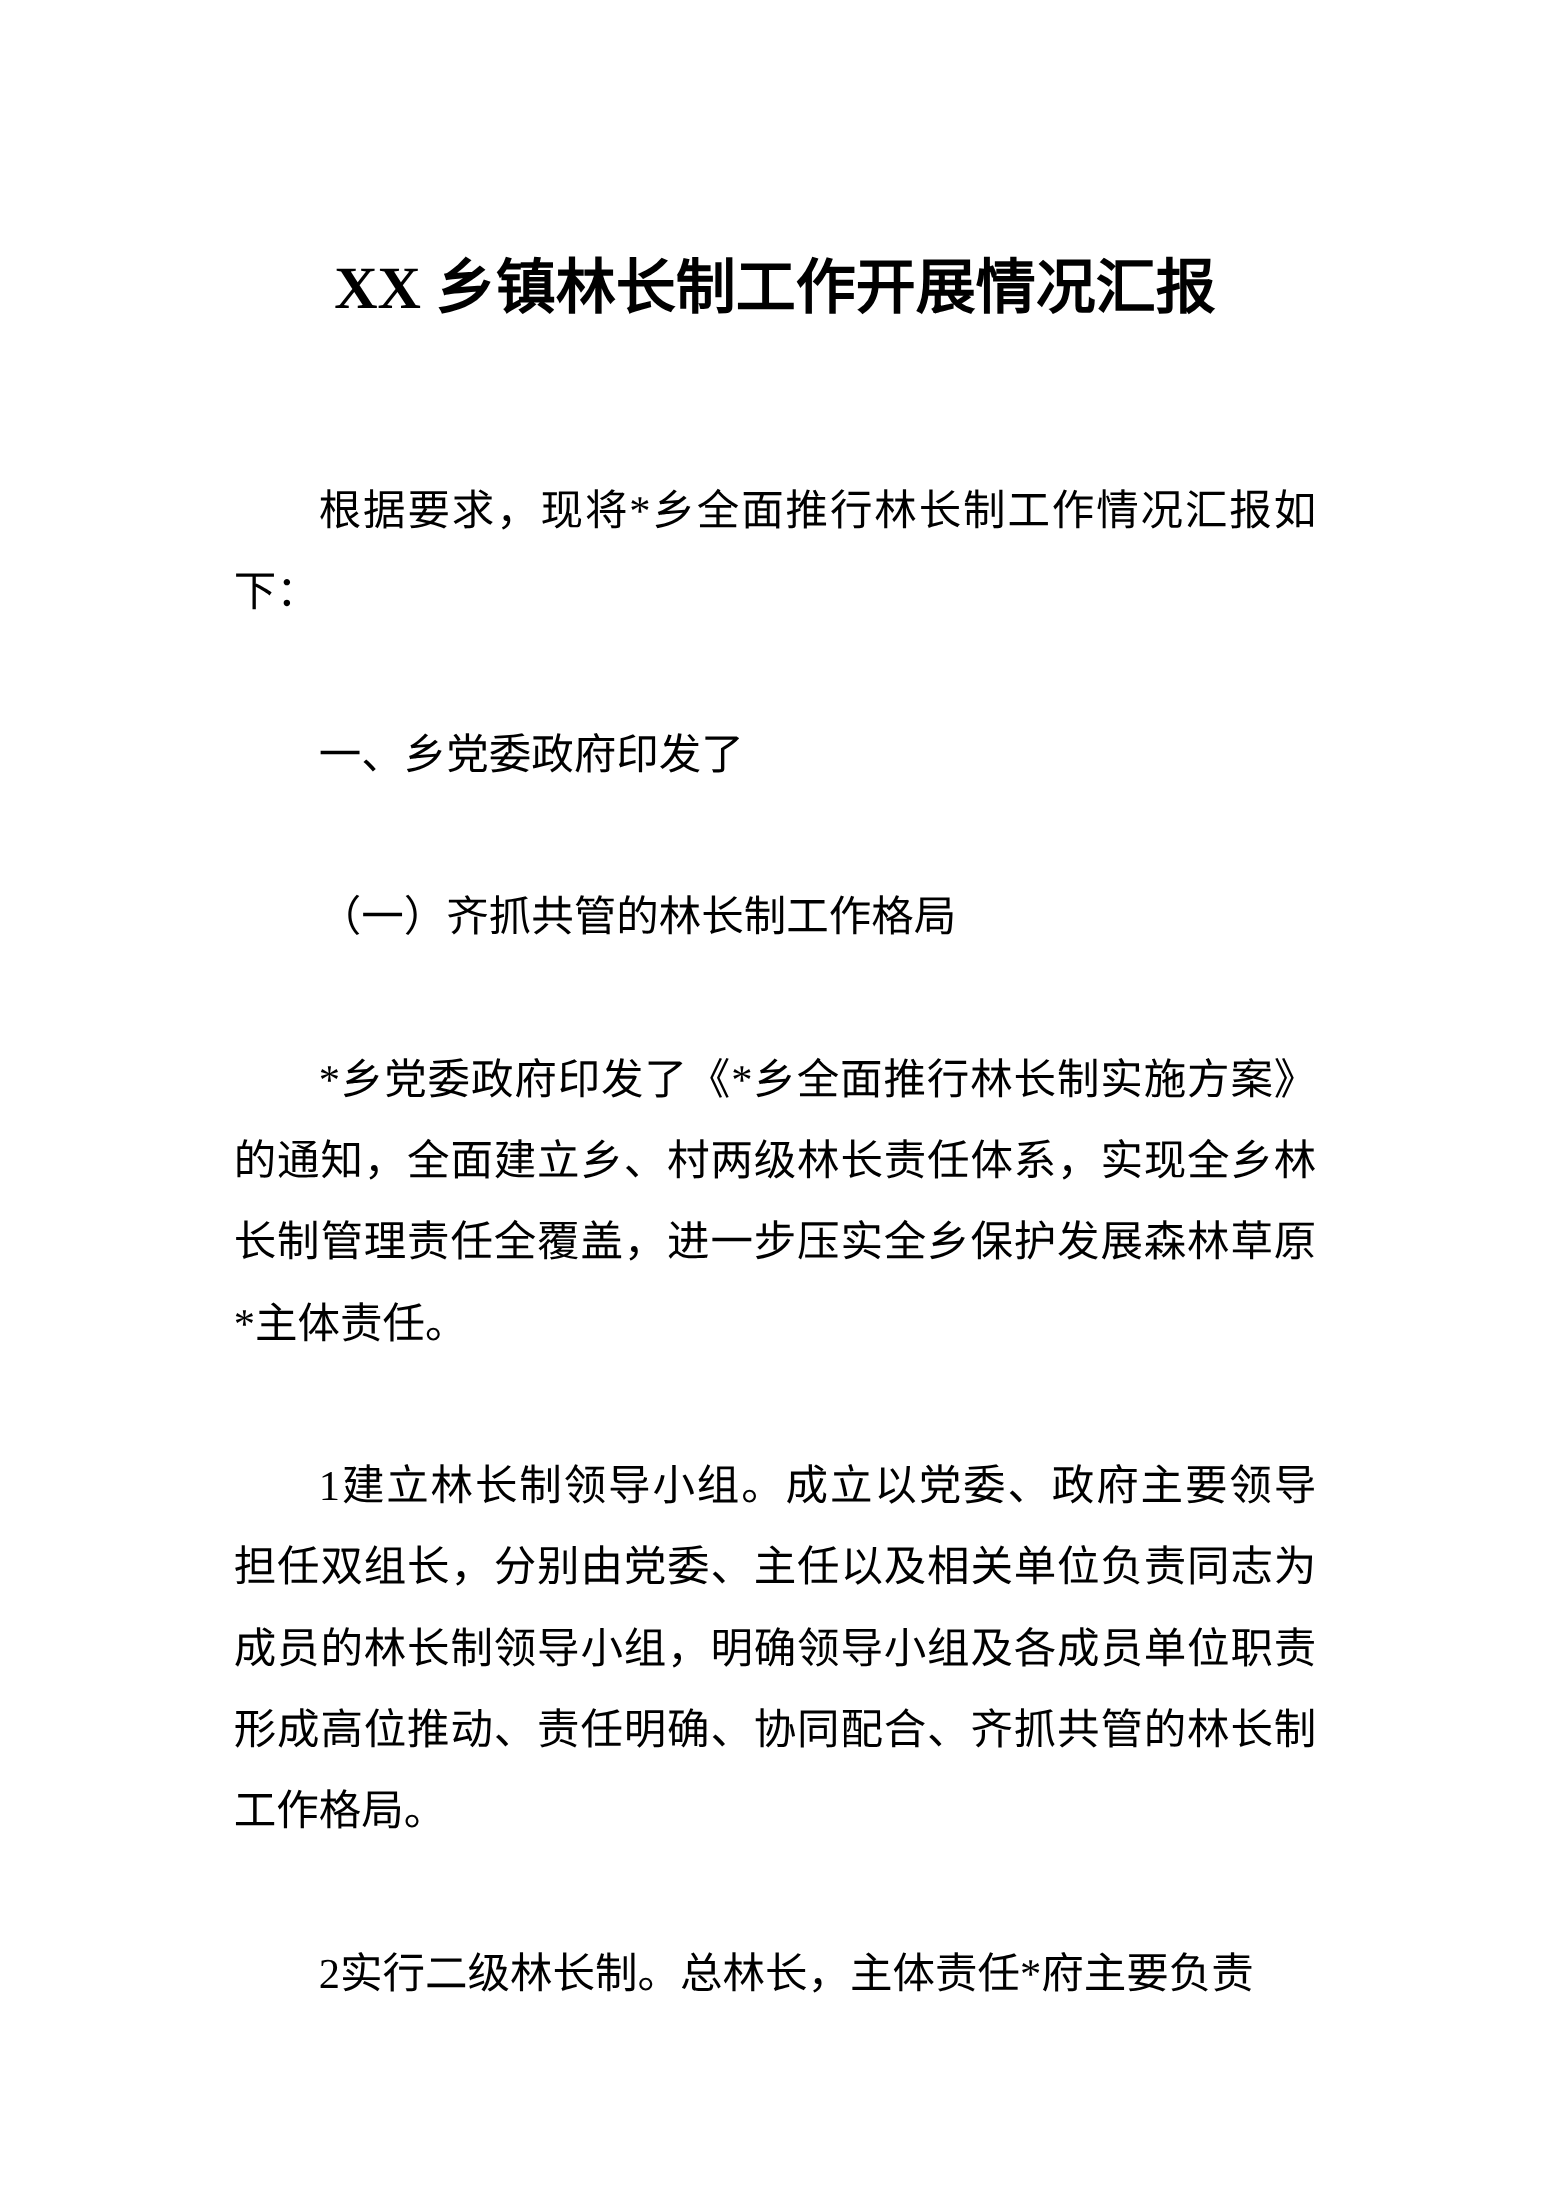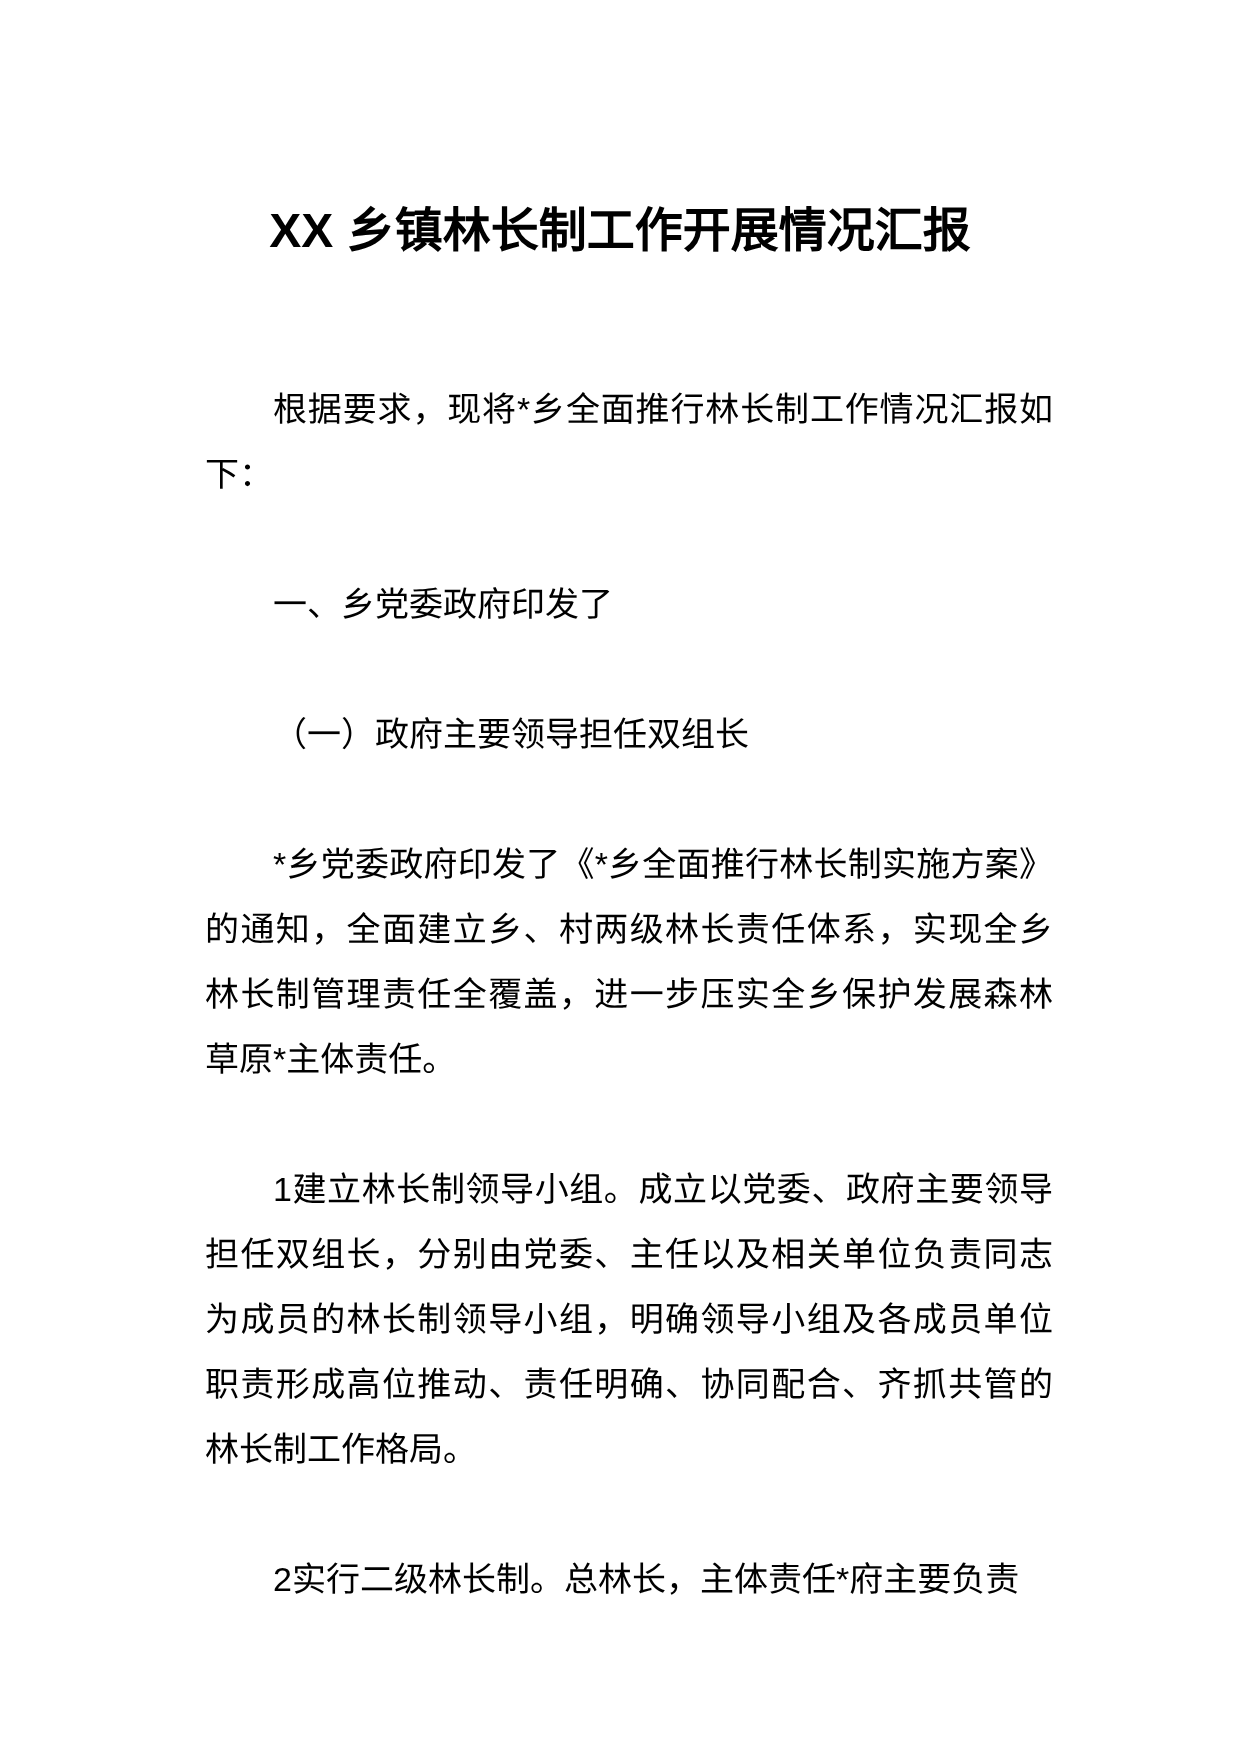--- a/index.html
+++ b/index.html
@@ -6,57 +6,57 @@
     margin: 0;
     padding: 0;
     background: #ffffff;
   }
   .page {
     position: relative;
     width: 1240px;
     height: 1754px;
     background: #ffffff;
     color: #000000;
-    font-family: Liberation Sans, sans-serif;
+    font-family: Liberation Serif, serif;
     overflow: hidden;
     box-sizing: border-box;
     padding: 196px 187px 0 187px;
   }
   .doc-title {
     font-size: 48px;
     font-weight: 700;
     line-height: 70px;
     text-align: center;
     margin: 0 0 111px 0;
     letter-spacing: 0;
   }
   .para {
     font-size: 34px;
     font-weight: 400;
     line-height: 65px;
-    margin: 0 0 65px 18px;
+    margin: 0 0 65px 0;
     text-indent: 2em;
     text-align: justify;
     text-justify: inter-ideograph;
     word-break: break-all;
   }
   .para.heading {
     text-align: left;
   }
 </style>
 </head>
 <body>
 
 <div class="page">
   <h1 class="doc-title">XX 乡镇林长制工作开展情况汇报</h1>
 
   <p class="para">根据要求，现将*乡全面推行林长制工作情况汇报如下：</p>
 
   <p class="para heading">一、乡党委政府印发了</p>
 
-  <p class="para heading">（一）政府主要领导担任双组长</p>
+  <p class="para heading">（一）齐抓共管的林长制工作格局</p>
 
   <p class="para">*乡党委政府印发了《*乡全面推行林长制实施方案》的通知，全面建立乡、村两级林长责任体系，实现全乡林长制管理责任全覆盖，进一步压实全乡保护发展森林草原*主体责任。</p>
 
   <p class="para">1建立林长制领导小组。成立以党委、政府主要领导担任双组长，分别由党委、主任以及相关单位负责同志为成员的林长制领导小组，明确领导小组及各成员单位职责形成高位推动、责任明确、协同配合、齐抓共管的林长制工作格局。</p>
 
   <p class="para">2实行二级林长制。总林长，主体责任*府主要负责</p>
 </div>
 
 </body></html>

